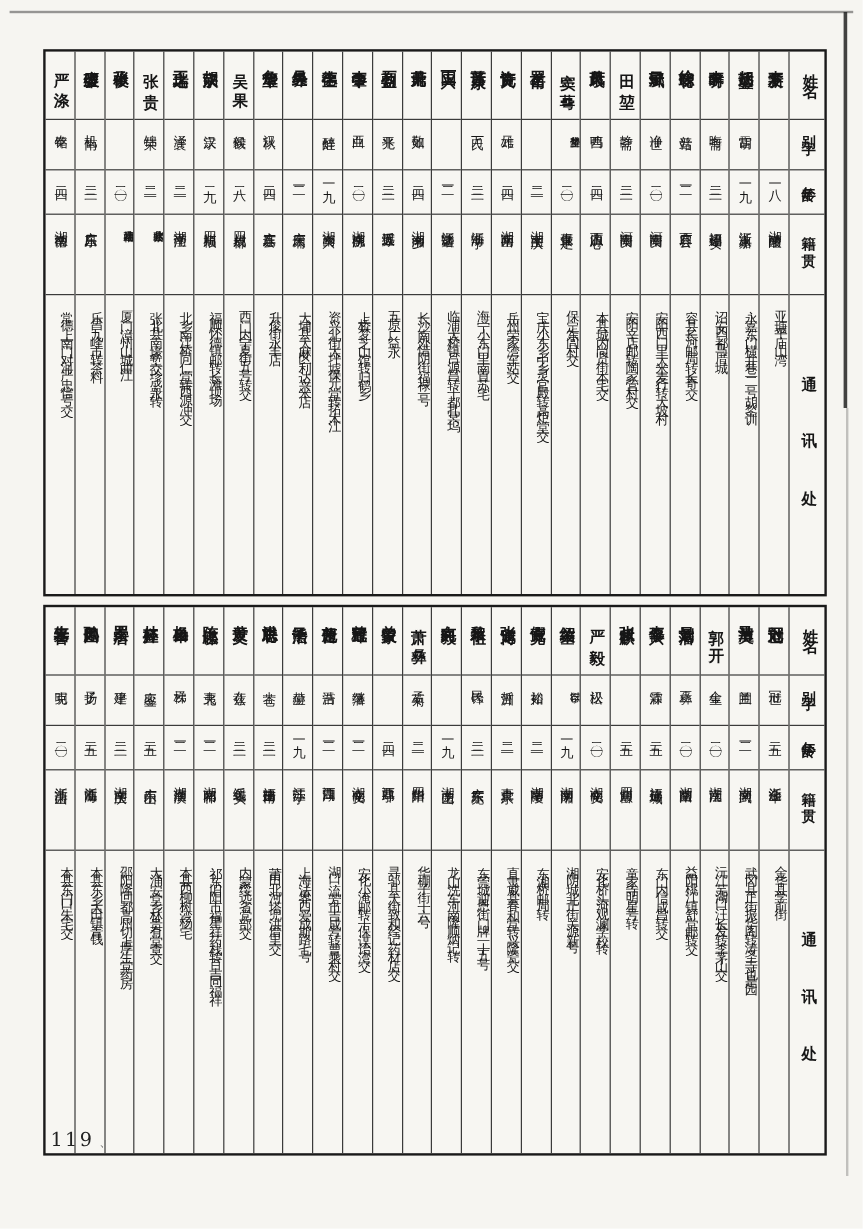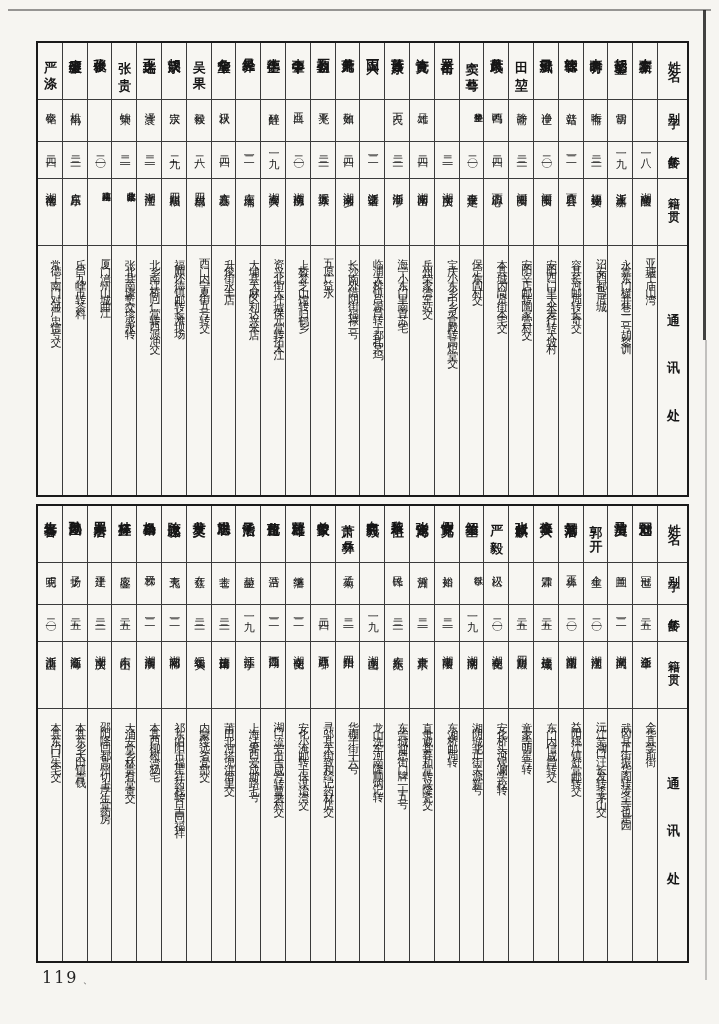--- a/index.html
+++ b/index.html
@@ -45,21 +45,21 @@
   .small{font-size:9px;line-height:10.5px;letter-spacing:0;padding-top:6px;}
 
   .header-col .cell{line-height:26px;font-weight:bold;text-align:left;}
   .header-col .c-name{font-size:13px;letter-spacing:8px;padding-top:8px;}
   .header-col .c-zi{font-size:12px;letter-spacing:4px;padding-top:3px;}
   .header-col .c-age{font-size:12px;letter-spacing:2px;padding-top:3px;}
   .header-col .c-origin{font-size:12px;letter-spacing:14px;padding-top:9px;}
   .header-col .c-addr{font-size:13px;letter-spacing:48px;padding-top:56px;}
 
   .page-number{
-    position:absolute;left:42px;top:968px;
+    position:absolute;left:42px;top:940px;
     font-size:16px;letter-spacing:2px;color:#222;
     font-family:"DejaVu Serif", serif;
   }
   .pn-mark{font-size:11px;color:#555;margin-left:4px;}
 </style>
 </head>
 <body>
 
 <div class="page">
   <div class="scan-edge scan-edge-top"></div>

